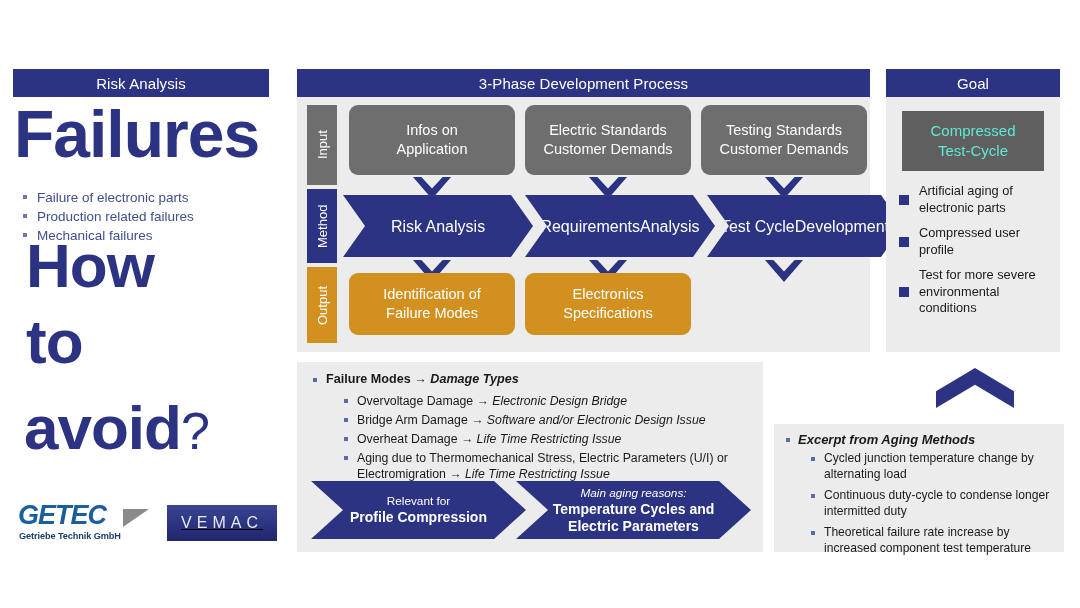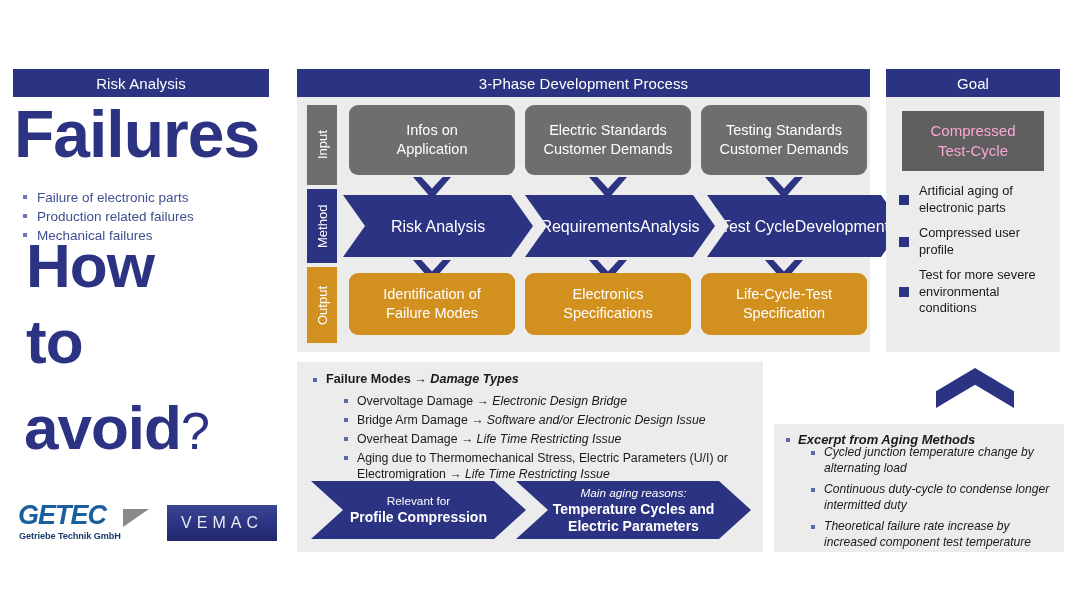--- a/index.html
+++ b/index.html
@@ -68,21 +68,21 @@
     position: absolute; left: 105px; top: 9px;
     width: 0; height: 0;
     border-left: 26px solid #8a8a8a;
     border-bottom: 18px solid transparent;
   }
   
   #vemac-logo {
     position: absolute; left: 167px; top: 505px;
     width: 110px; height: 36px;
     background: linear-gradient(180deg,#3a4590 0%,#2b3382 55%,#20276a 100%);
-    display: flex; align-items: center; justify-content: center;
+    display: flex; align-items: center; justify-content: center; text-decoration: underline;
   }
   #vemac-word { color: #e8eaf2; font-size: 16px; letter-spacing: 5px; }
 
   
   #proc-hdr   { left: 297px; top: 69px; width: 573px; height: 28px; }
   #proc-panel {
     position: absolute; left: 297px; top: 97px;
     width: 573px; height: 255px;
     background: #ececec;
   }
@@ -143,21 +143,21 @@
   
   #goal-hdr   { left: 886px; top: 69px; width: 174px; height: 28px; }
   #goal-panel {
     position: absolute; left: 886px; top: 97px;
     width: 174px; height: 255px;
     background: #ececec;
   }
   #goal-card {
     position: absolute; left: 16px; top: 14px;
     width: 142px; height: 60px;
-    background: #5f5f5f; color: #f9a8d4;
+    background: #5f5f5f; color: #5eead4;
     display: flex; flex-direction: column;
     align-items: center; justify-content: center;
     font-size: 15px; line-height: 20px; text-align: center;
   }
   #goal-bullets { position: absolute; left: 10px; top: 86px; width: 160px; }
   #goal-bullets li {
     list-style: none; position: relative;
     padding-left: 23px; margin-bottom: 9px;
     font-size: 12.8px; line-height: 16.5px; color: #1a1a1a;
   }
@@ -232,21 +232,21 @@
   #am-title {
     position: absolute; left: 12px; top: 8px;
     font-size: 13px; font-weight: bold; color: #1a1a1a;
     padding-left: 12px;
     font-style: italic;
   }
   #am-title::before {
     content: ""; position: absolute; left: 0; top: 6px;
     width: 4px; height: 4px; background: #5a6aa8;
   }
-  #am-list { position: absolute; left: 36px; top: 21px; width: 248px; font-style: italic; }
+  #am-list { position: absolute; left: 36px; top: 27px; width: 248px; }
   #am-list li {
     list-style: none; position: relative;
     padding-left: 14px; margin-bottom: 6px;
     font-size: 12.1px; line-height: 15.5px; color: #1a1a1a;
   }
   #am-list li::before {
     content: ""; position: absolute; left: 1px; top: 6px;
     width: 4px; height: 4px; background: #5a6aa8;
   }
 </style>
@@ -323,24 +323,20 @@
     <div class="chev-down cd-row2 cd-c2"></div>
     <div class="chev-down cd-row2 cd-c3"></div>
 
     <div class="pcard output col1">
       <span>Identification of</span>
       <span>Failure Modes</span>
     </div>
     <div class="pcard output col2">
       <span>Electronics</span>
       <span>Specifications</span>
-    </div>
-    <div class="pcard output col3">
-      <span>Life-Cycle-Test</span>
-      <span>Specification</span>
     </div>
   </div>
 
   <div class="hdr" id="goal-hdr">Goal</div>
 
   <div id="goal-panel">
     <div id="goal-card">
       <span>Compressed</span>
       <span>Test-Cycle</span>
     </div>

